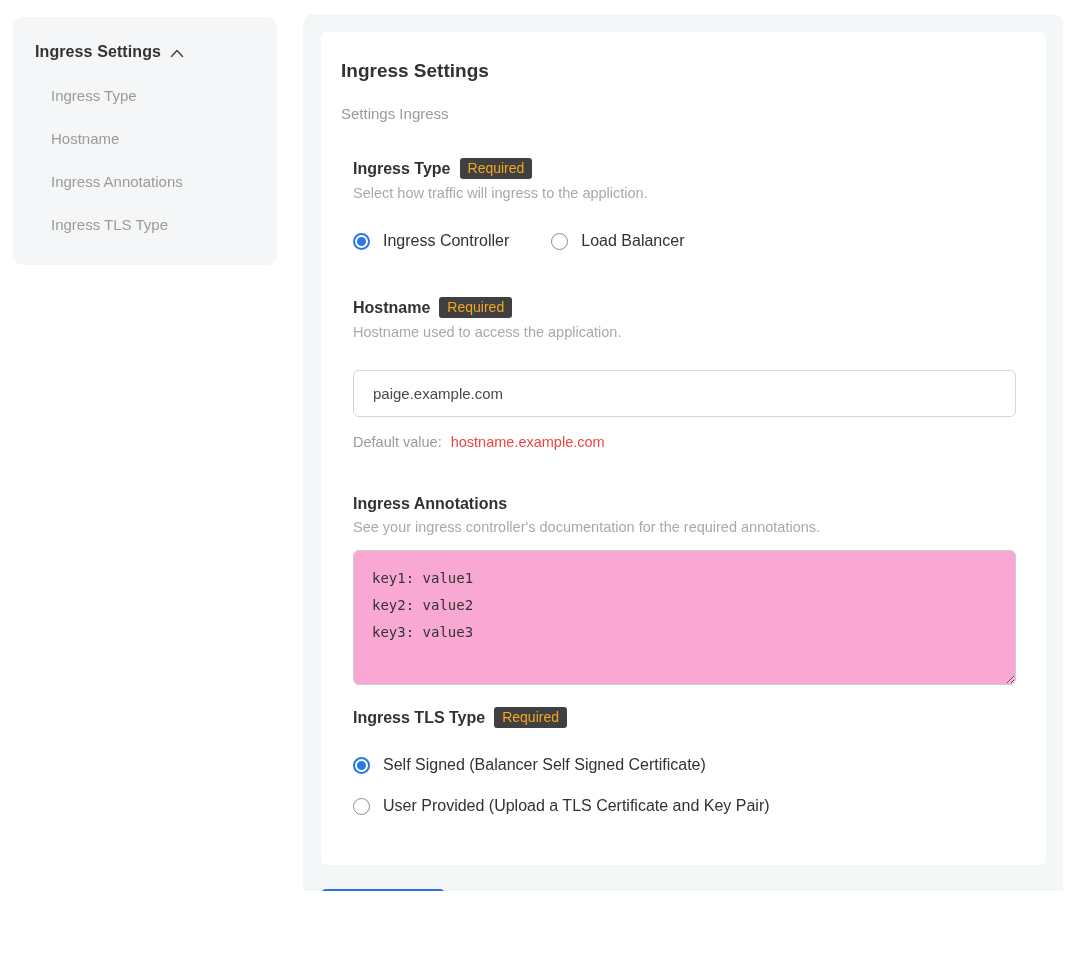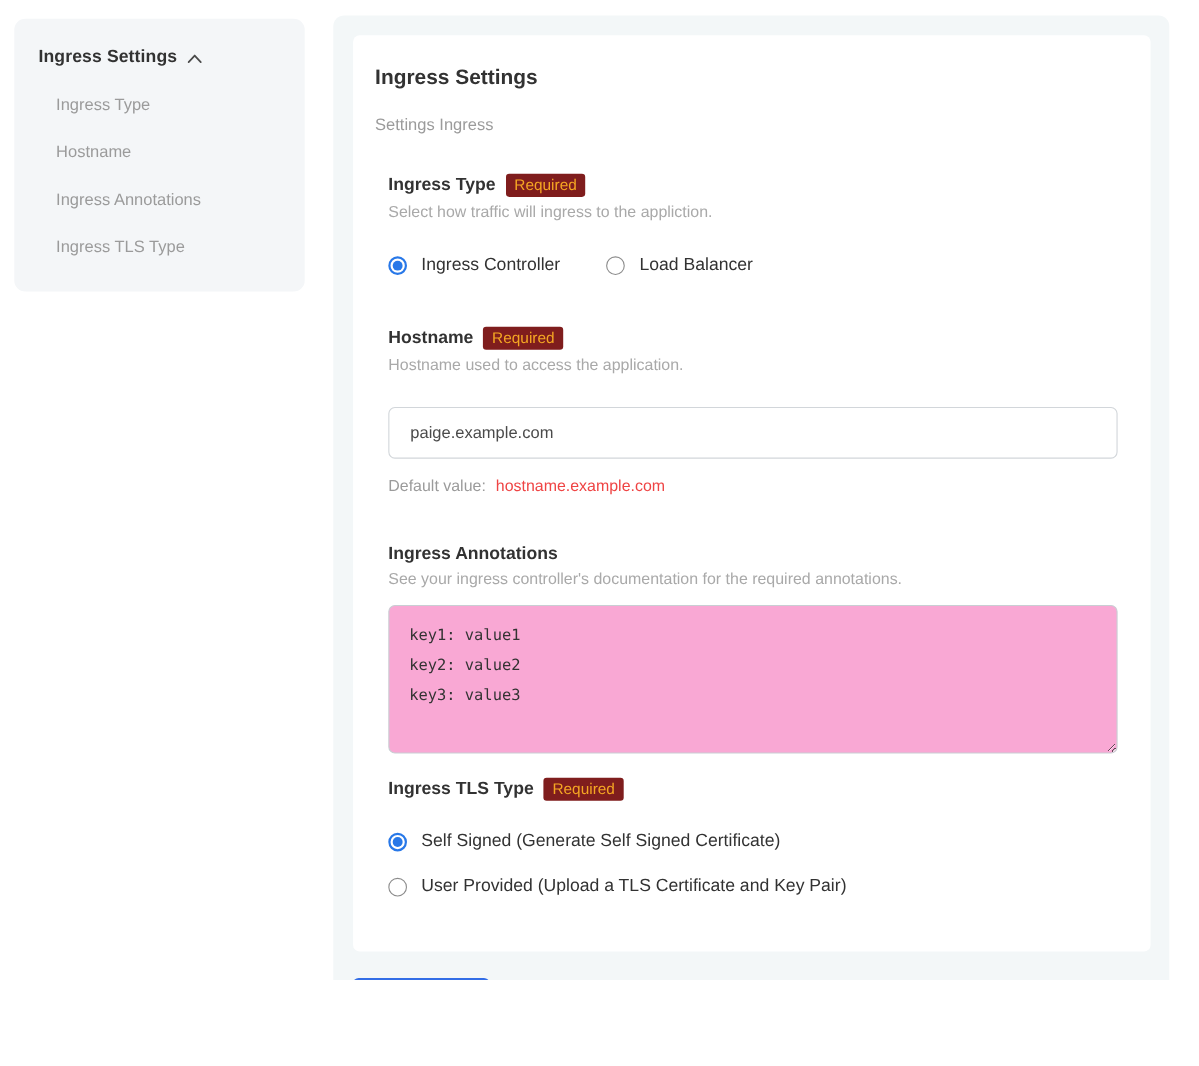--- a/index.html
+++ b/index.html
@@ -83,21 +83,21 @@
   .section-head { display: flex; align-items: center; }
   .section-label {
     font-size: 16px;
     font-weight: 700;
     color: #323232;
   }
   .badge {
     margin-left: 9px;
     font-size: 14px;
     color: #f5a623;
-    background: #7f1d1d;
+    background: #404040;
     padding: 3px 8px 4px;
     border-radius: 3px;
     line-height: 1;
   }
   .help {
     margin: 6px 0 0;
     font-size: 14.5px;
     color: #a9a9a9;
   }
 
@@ -260,21 +260,21 @@
         </div>
 
         <div class="section section-tls">
           <div class="section-head">
             <span class="section-label">Ingress TLS Type</span>
             <span class="badge">Required</span>
           </div>
           <div class="radio-stack">
             <label class="radio-option">
               <span class="radio checked"></span>
-              <span>Self Signed (Generate Self Signed Certificate)</span>
+              <span>Self Signed (Balancer Self Signed Certificate)</span>
             </label>
             <label class="radio-option">
               <span class="radio"></span>
               <span>User Provided (Upload a TLS Certificate and Key Pair)</span>
             </label>
           </div>
         </div>
 
       </div>
     </section>

